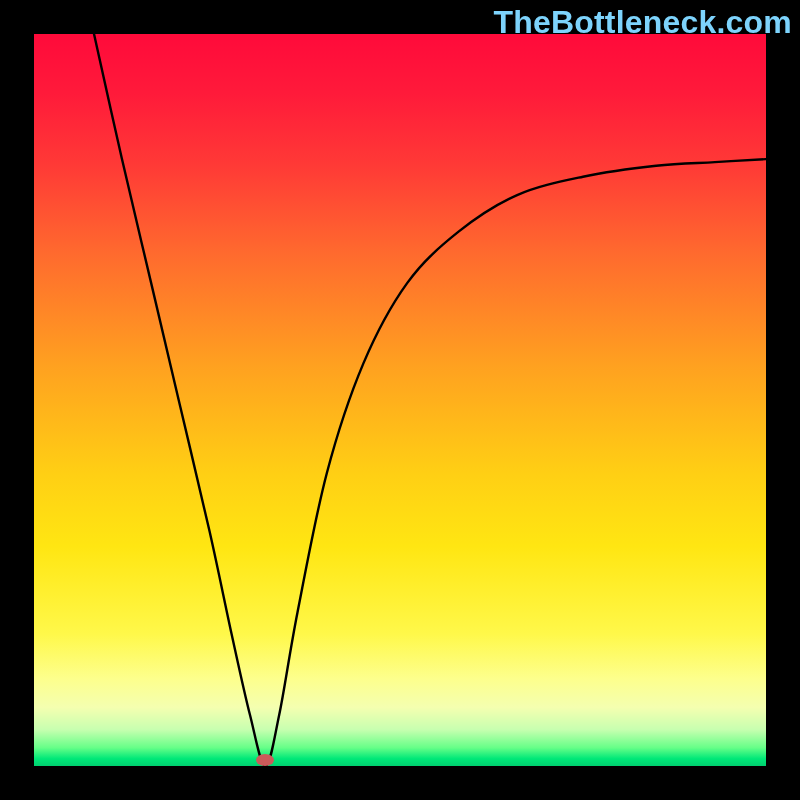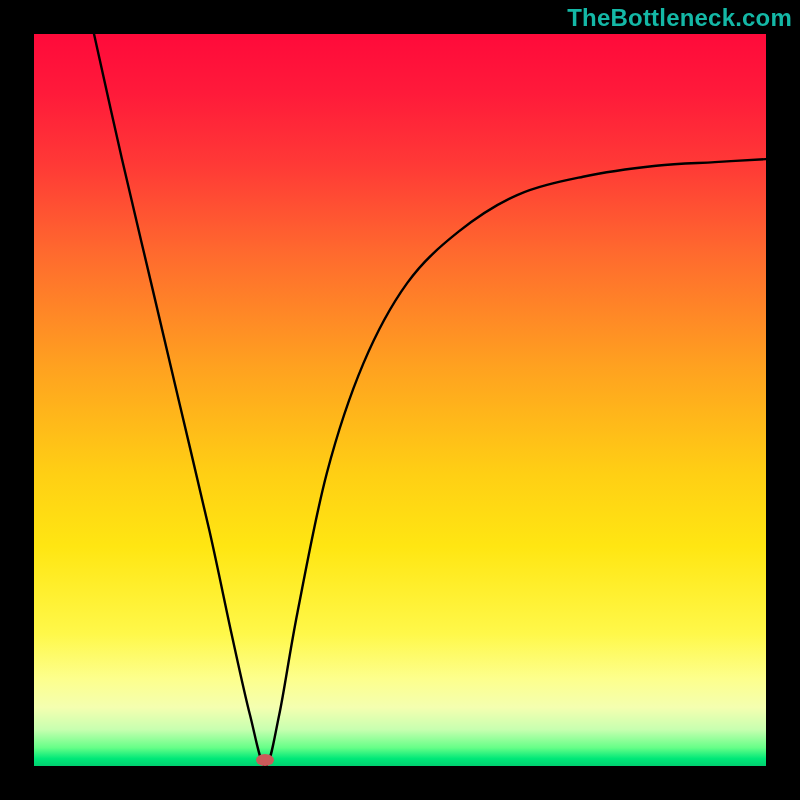--- a/index.html
+++ b/index.html
@@ -48,23 +48,23 @@
       #66ff88 97.5%,
       #00e878 99%,
       #00d070 100%
     );
   }
   .watermark {
     position: absolute;
     top: 4px;
     right: 8px;
     font-family: Arial, Helvetica, sans-serif;
-    font-size: 24px;
+    font-size: 32px;
     font-weight: 600;
-    color: #14b8a6;
+    color: #7dd3fc;
     letter-spacing: 0.2px;
     user-select: none;
   }
   svg.curve {
     position: absolute;
     left: 0;
     top: 0;
   }
   .marker {
     position: absolute;

